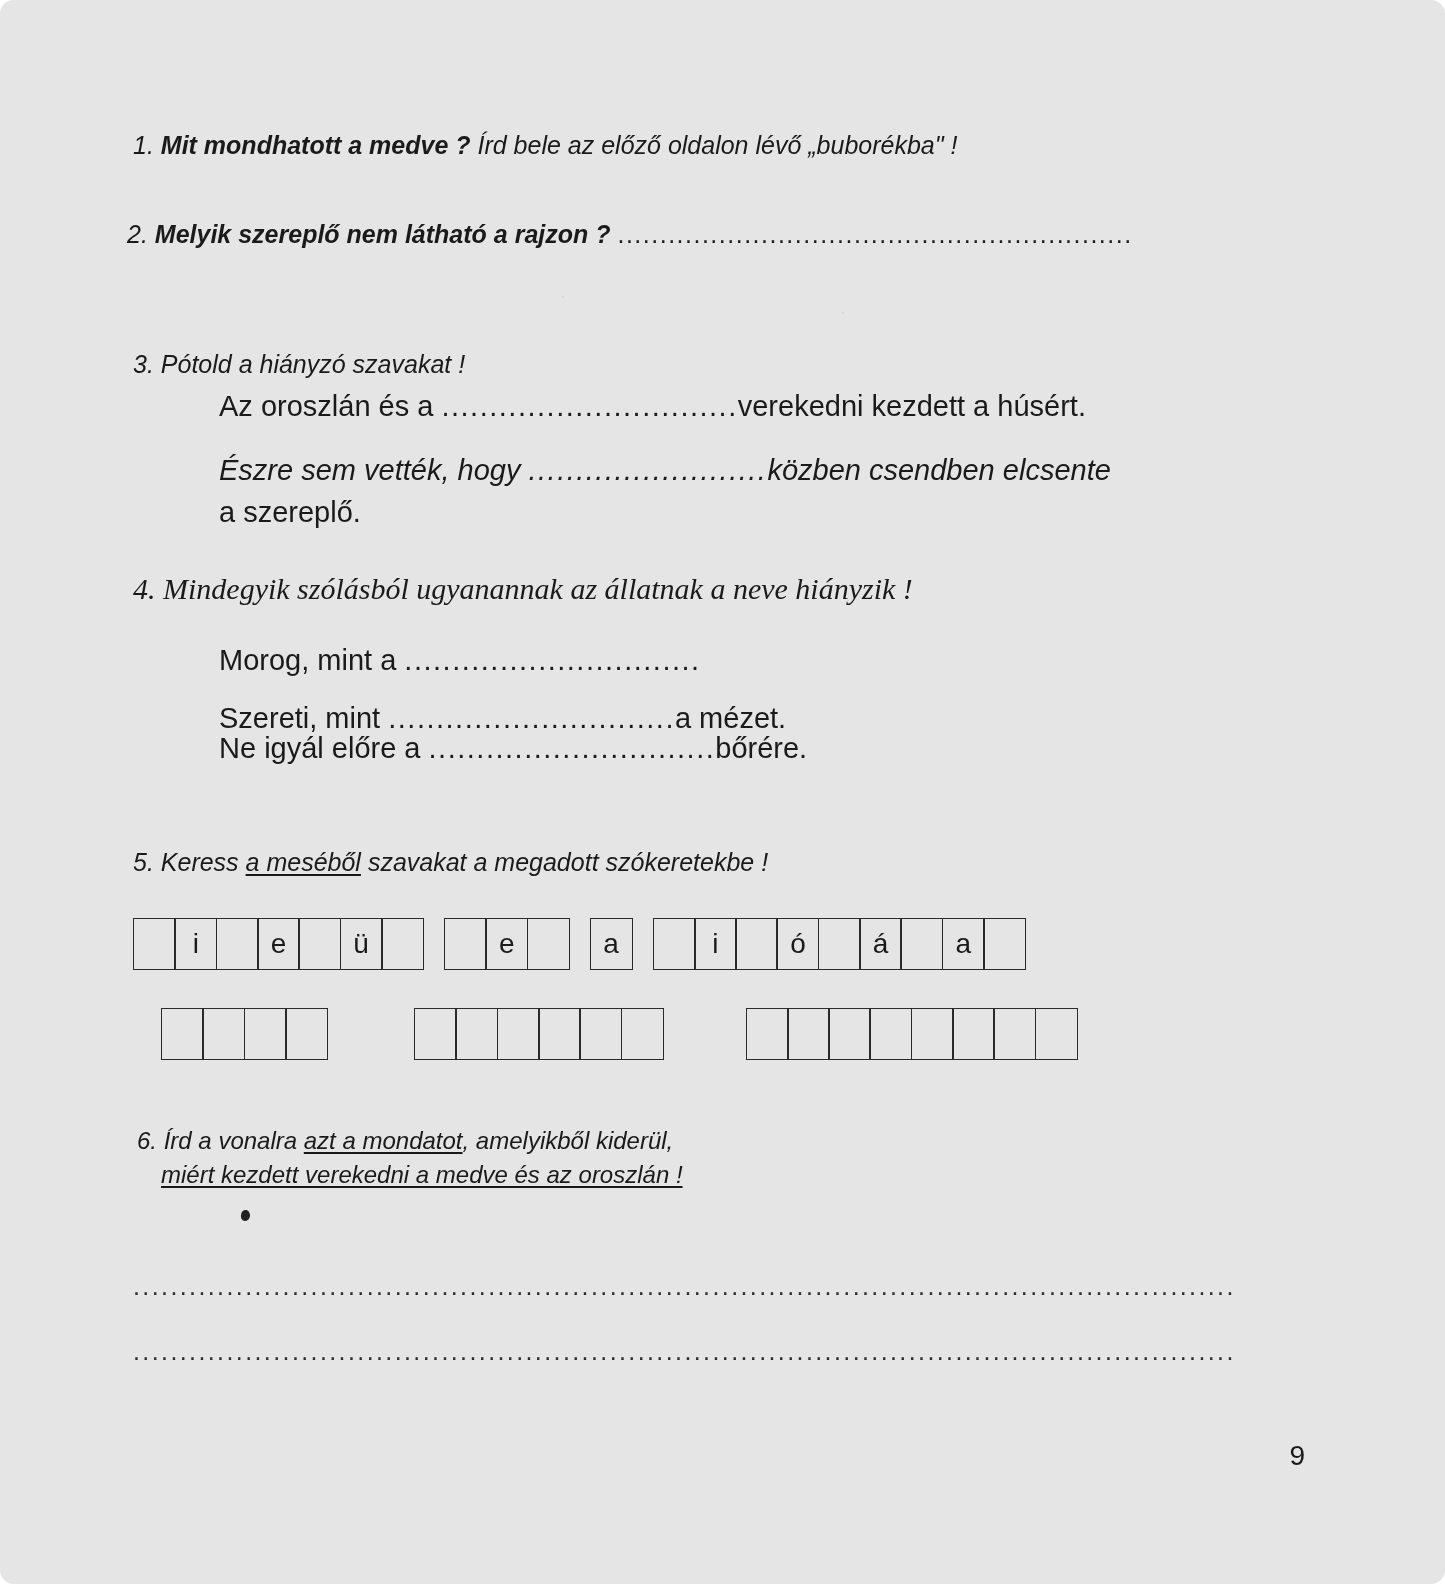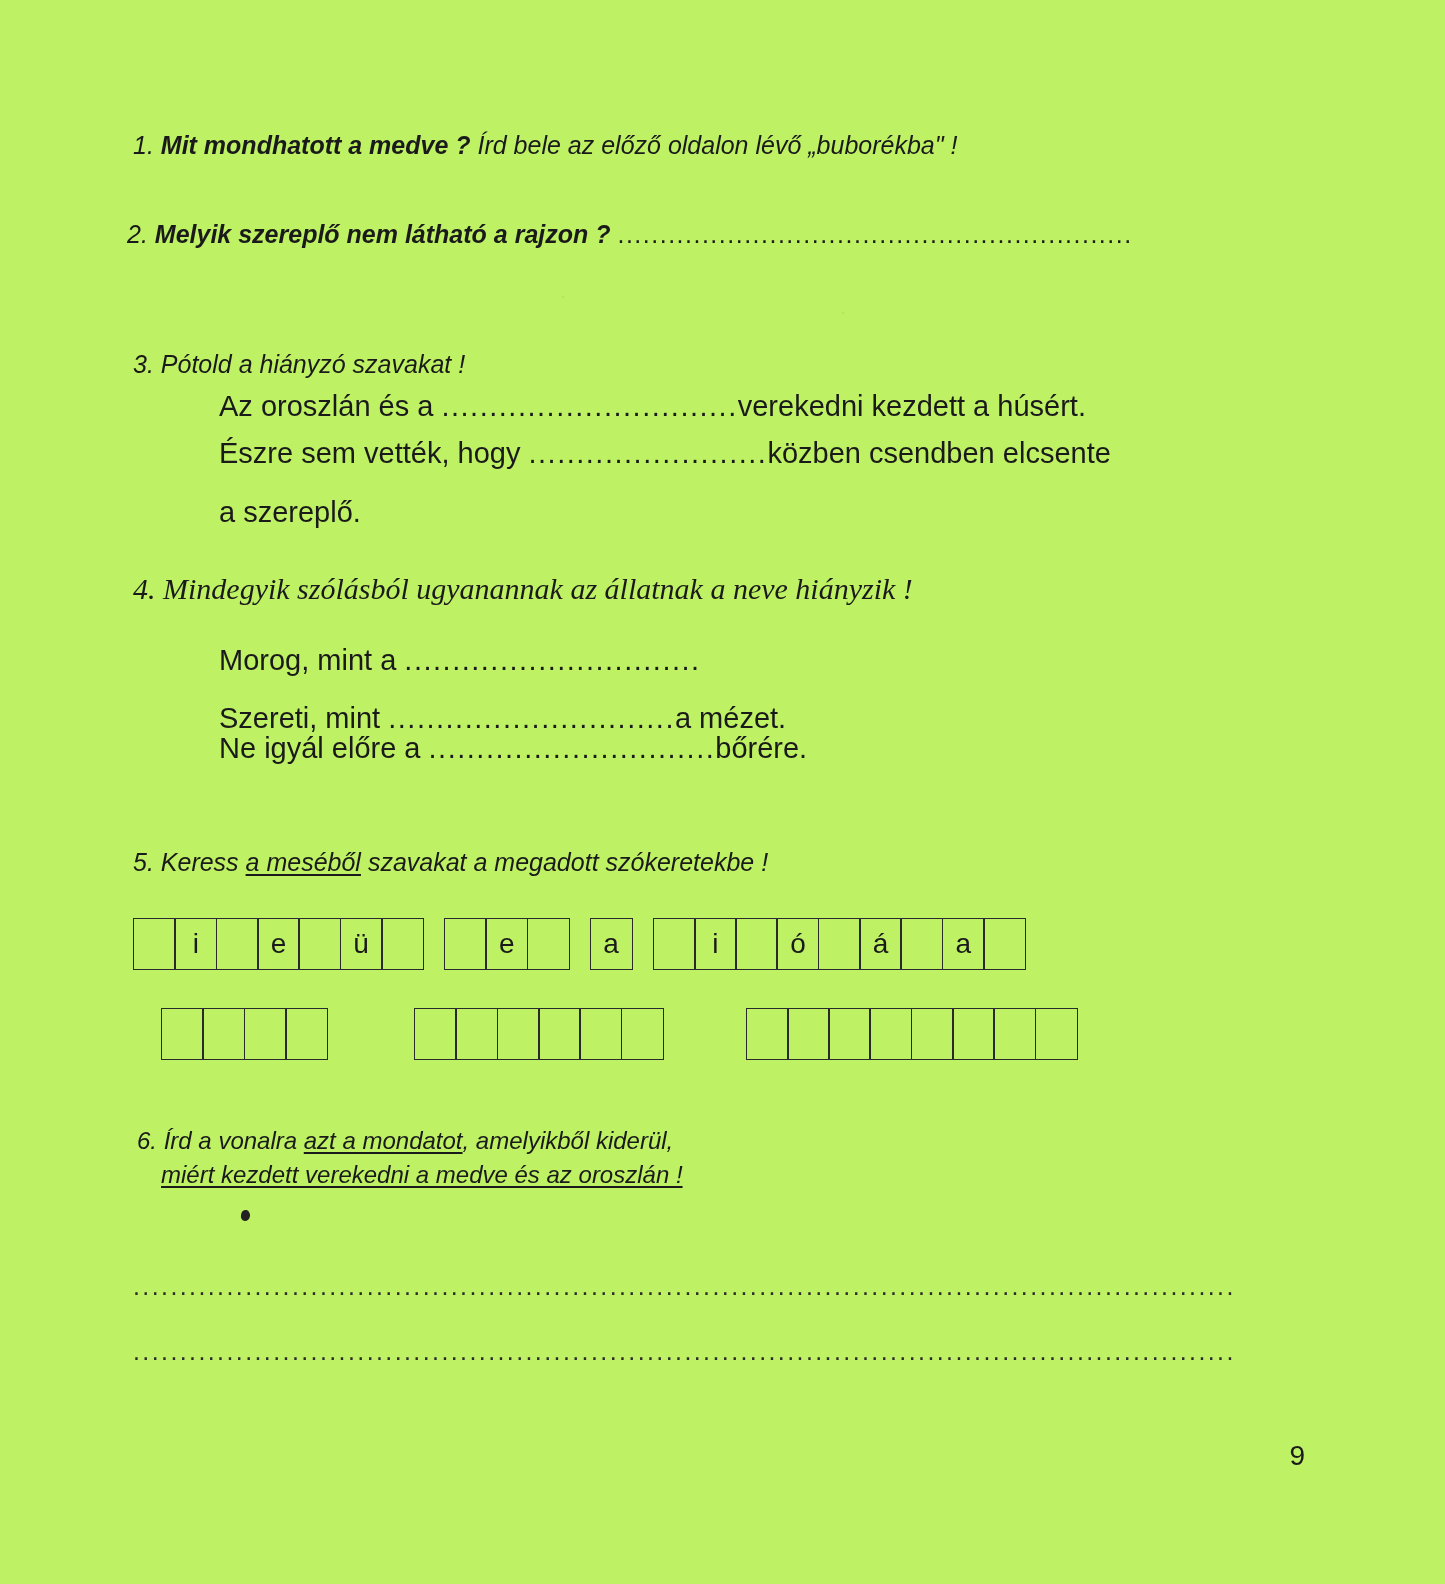--- a/index.html
+++ b/index.html
@@ -11,21 +11,22 @@
     width: 1445px;
     height: 1584px;
     position: relative;
     font-family: "Liberation Sans", sans-serif;
     color: #1a1a1a;
     overflow: hidden;
   }
   .page {
     position: absolute;
     inset: 0;
-    background: #bef264;
+    background: #e5e5e5;
+    border-radius: 14px;
   }
 
   
   .q {
     position: absolute;
     white-space: nowrap;
   }
   .q-num {
     font-style: italic;
   }
@@ -68,21 +69,21 @@
     font-size: 25px;
     margin-top: 45px;
   }
   .body-line {
     position: absolute;
     font-size: 29px;
     white-space: nowrap;
     color: #1a1a1a;
   }
   #q3l1 { left: 219px; top: 390px; }
-  #q3l2 { left: 219px; top: 437px; }
+  #q3l2 { left: 219px; top: 454px; font-style: italic; }
   #q3l3 { left: 219px; top: 496px; }
 
   
   #q4 {
     left: 133px;
     top: 572px;
     font-size: 30px;
     font-family: Liberation Serif, serif;
   }
   #q4l1 { left: 219px; top: 644px; }

